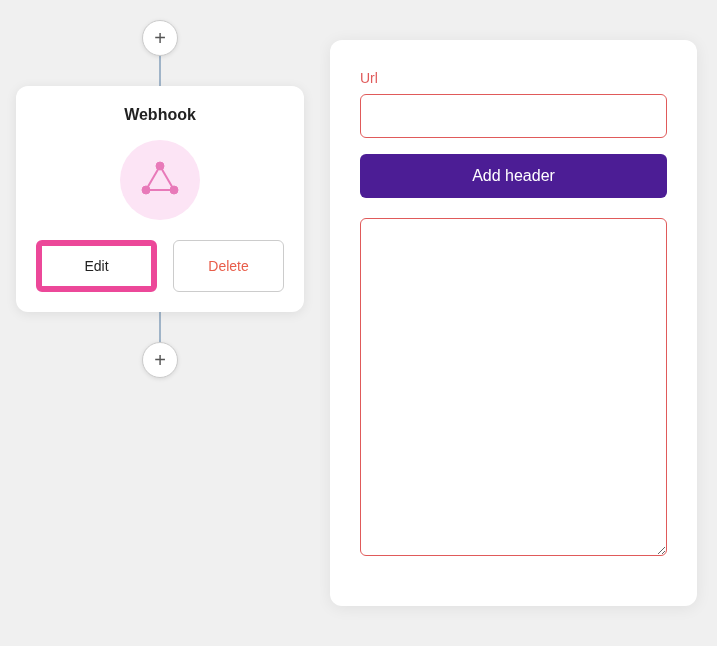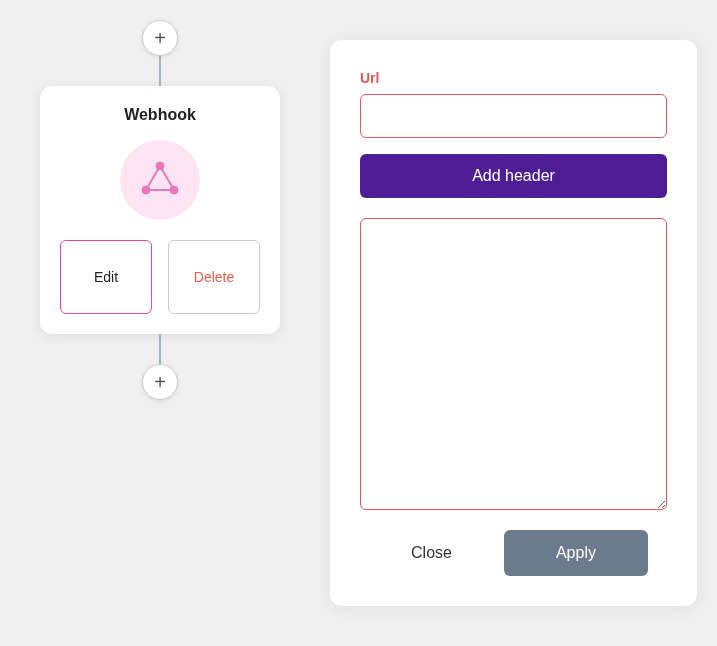--- a/index.html
+++ b/index.html
@@ -58,21 +58,21 @@
       background: #a0b4c8;
       position: relative;
       z-index: 0;
     }
 
     
     .webhook-card {
       background: white;
       border-radius: 12px;
       padding: 20px;
-      width: 240px;
+      width: 288px;
       display: flex;
       flex-direction: column;
       align-items: center;
       box-shadow: 0 2px 12px rgba(0,0,0,0.08);
       z-index: 1;
       position: relative;
     }
 
     .webhook-title {
       font-weight: 700;
@@ -99,32 +99,32 @@
 
     .webhook-actions {
       display: flex;
       gap: 16px;
       width: 100%;
     }
 
     .edit-btn {
       flex: 1;
       padding: 10px 0;
-      border: 1px solid #ec4899;
+      border: 6px solid #ec4899;
       border-radius: 6px;
       background: white;
       cursor: pointer;
       font-size: 14px;
       color: #222;
       font-weight: 500;
     }
 
     .delete-btn {
       flex: 1;
-      padding: 28px 0;
+      padding: 17px 0;
       border: 1px solid #ccc;
       border-radius: 6px;
       background: white;
       cursor: pointer;
       font-size: 14px;
       color: #e85d4a;
       font-weight: 500;
     }
 
     .bottom-line {
@@ -160,21 +160,21 @@
       padding: 30px 30px 30px 30px;
       display: flex;
       flex-direction: column;
       box-shadow: 0 2px 16px rgba(0,0,0,0.07);
     }
 
     .field-label {
       font-size: 14px;
       color: #e05a5a;
       margin-bottom: 8px;
-      font-weight: 700;
+      font-weight: 400;
     }
 
     .url-input {
       width: 100%;
       height: 44px;
       border: 1.5px solid #e05a5a;
       border-radius: 6px;
       padding: 0 12px;
       font-size: 14px;
       outline: none;
@@ -288,20 +288,16 @@
 
   <div class="form-panel">
 
     <label class="field-label">Url</label>
     <input class="url-input" type="text" placeholder="" style="">
 
     <button class="add-header-btn">Add header</button>
 
     <textarea class="body-textarea" placeholder="" style=""></textarea>
 
-    <div class="form-actions">
-      <button class="close-btn">Close</button>
-      <button class="apply-btn">Apply</button>
-    </div>
 
   </div>
 
 </div>
 
 </body></html>

